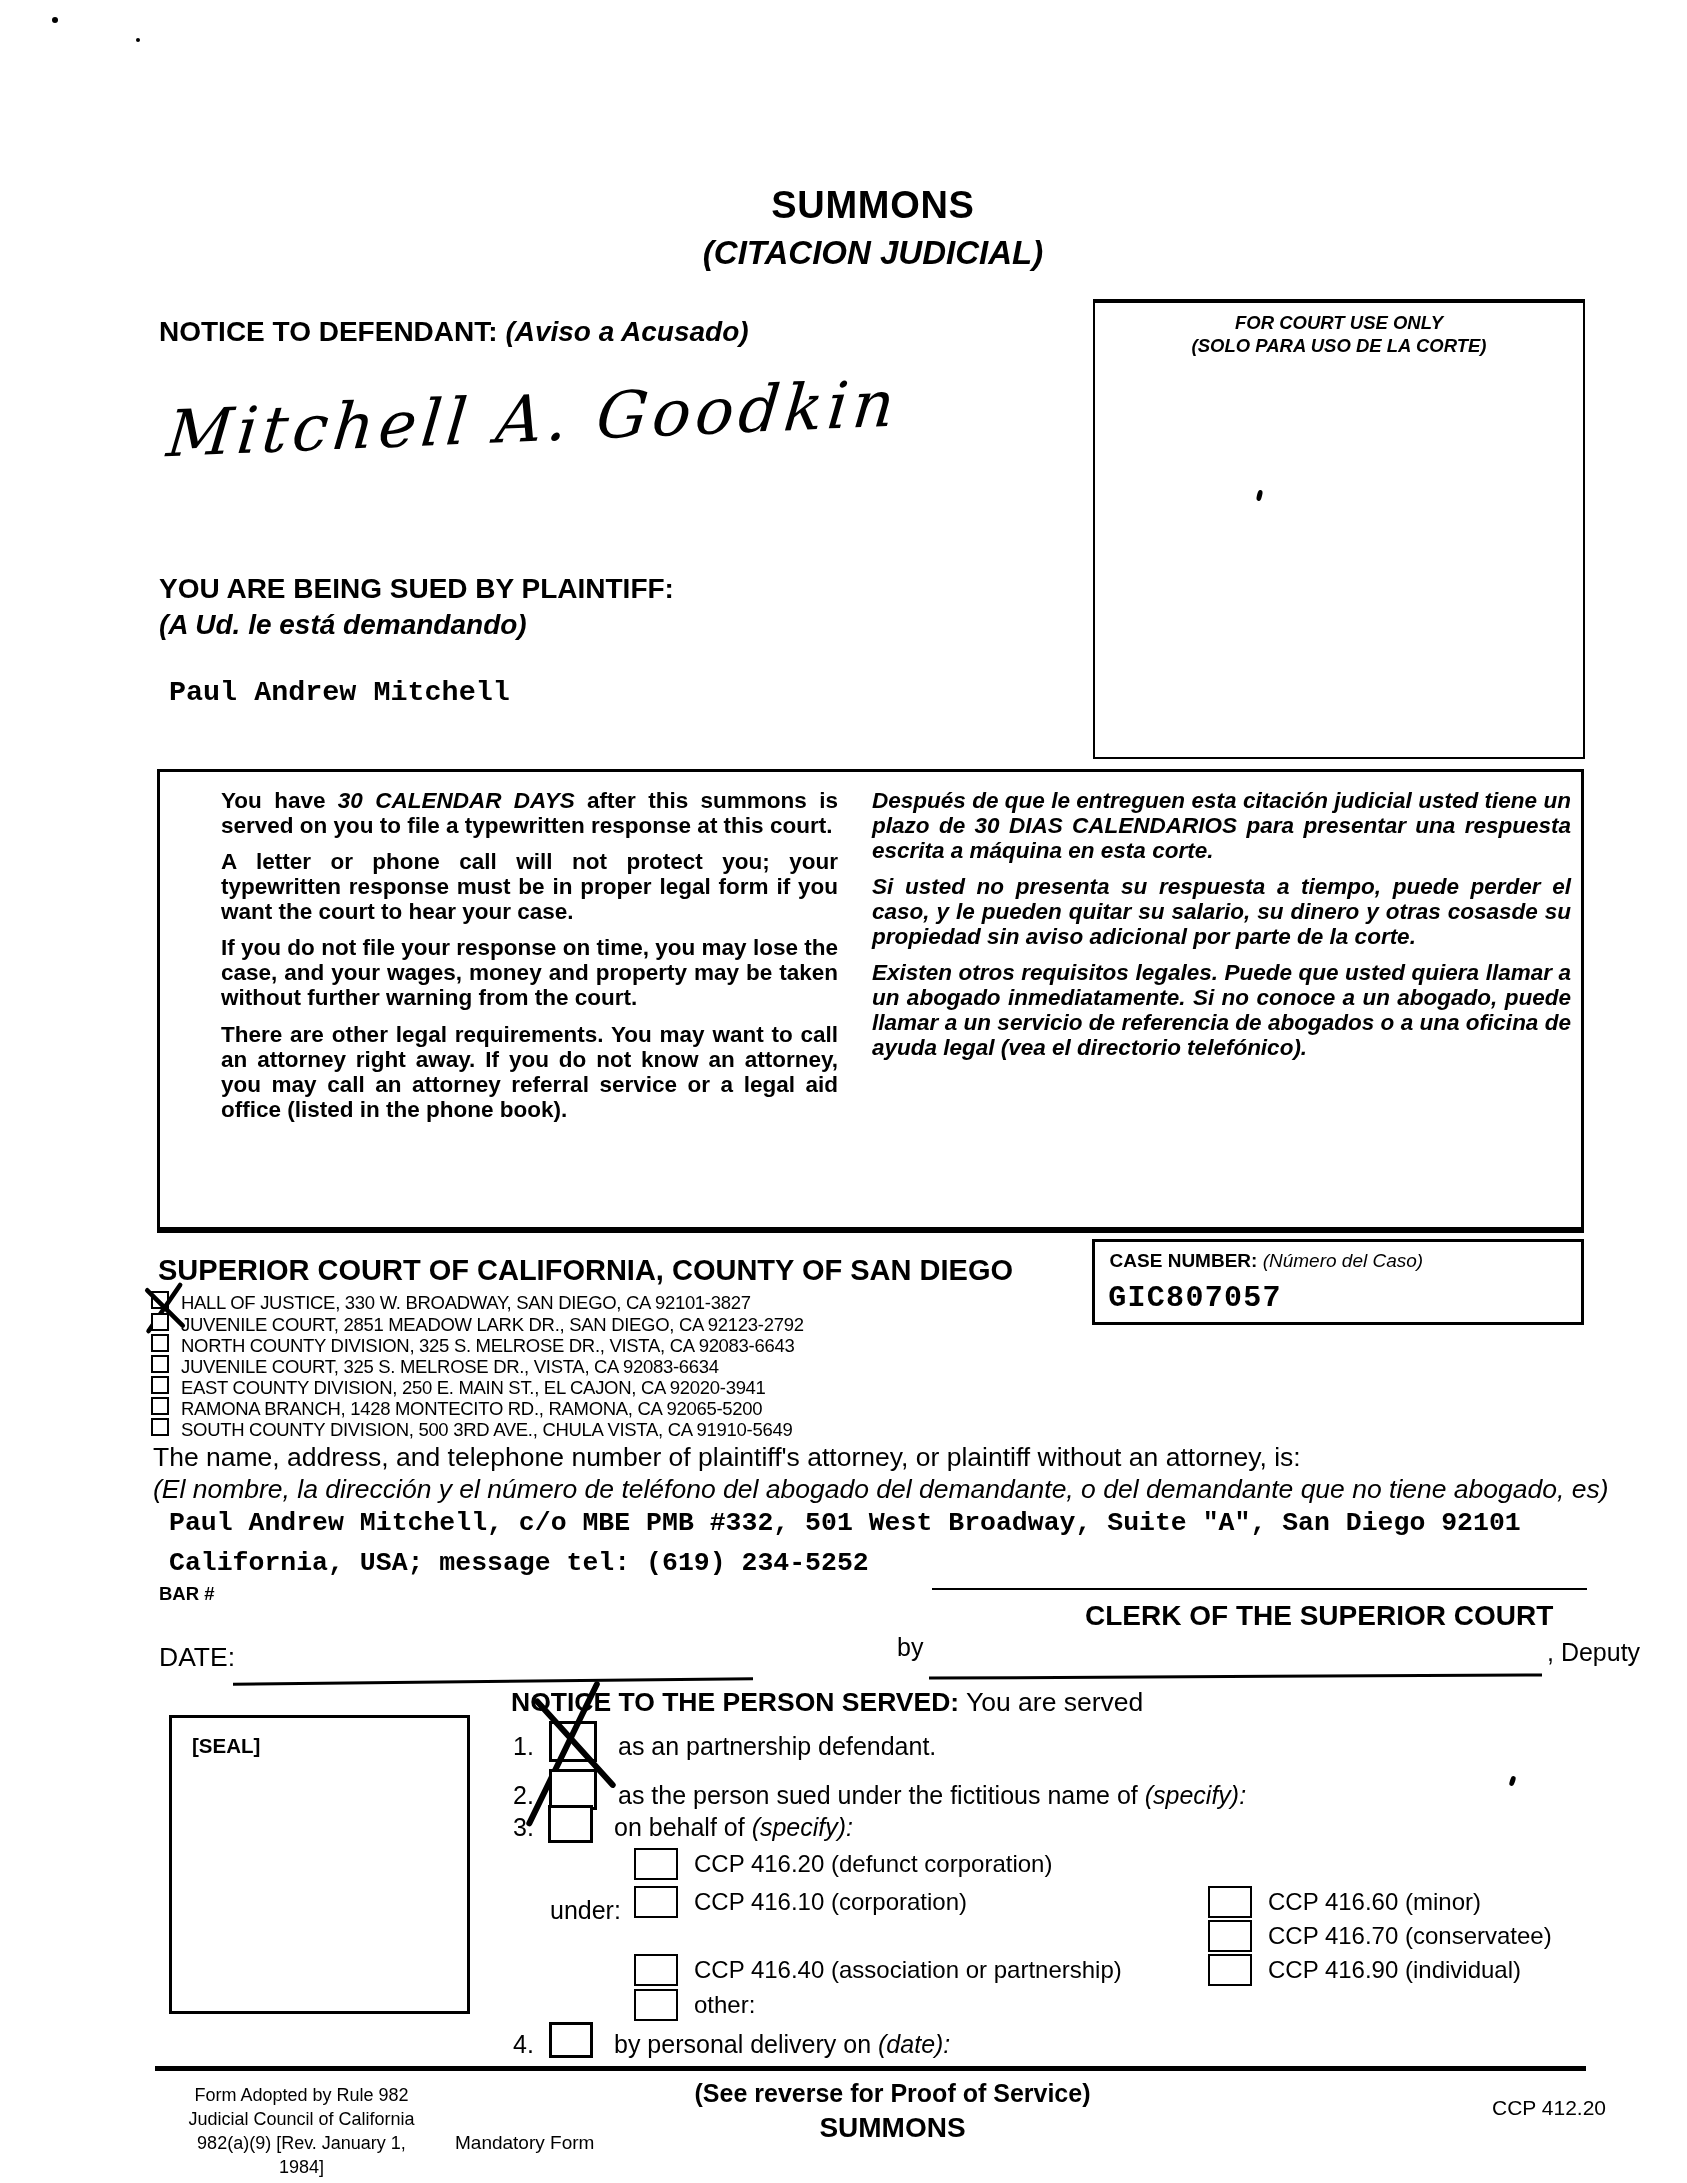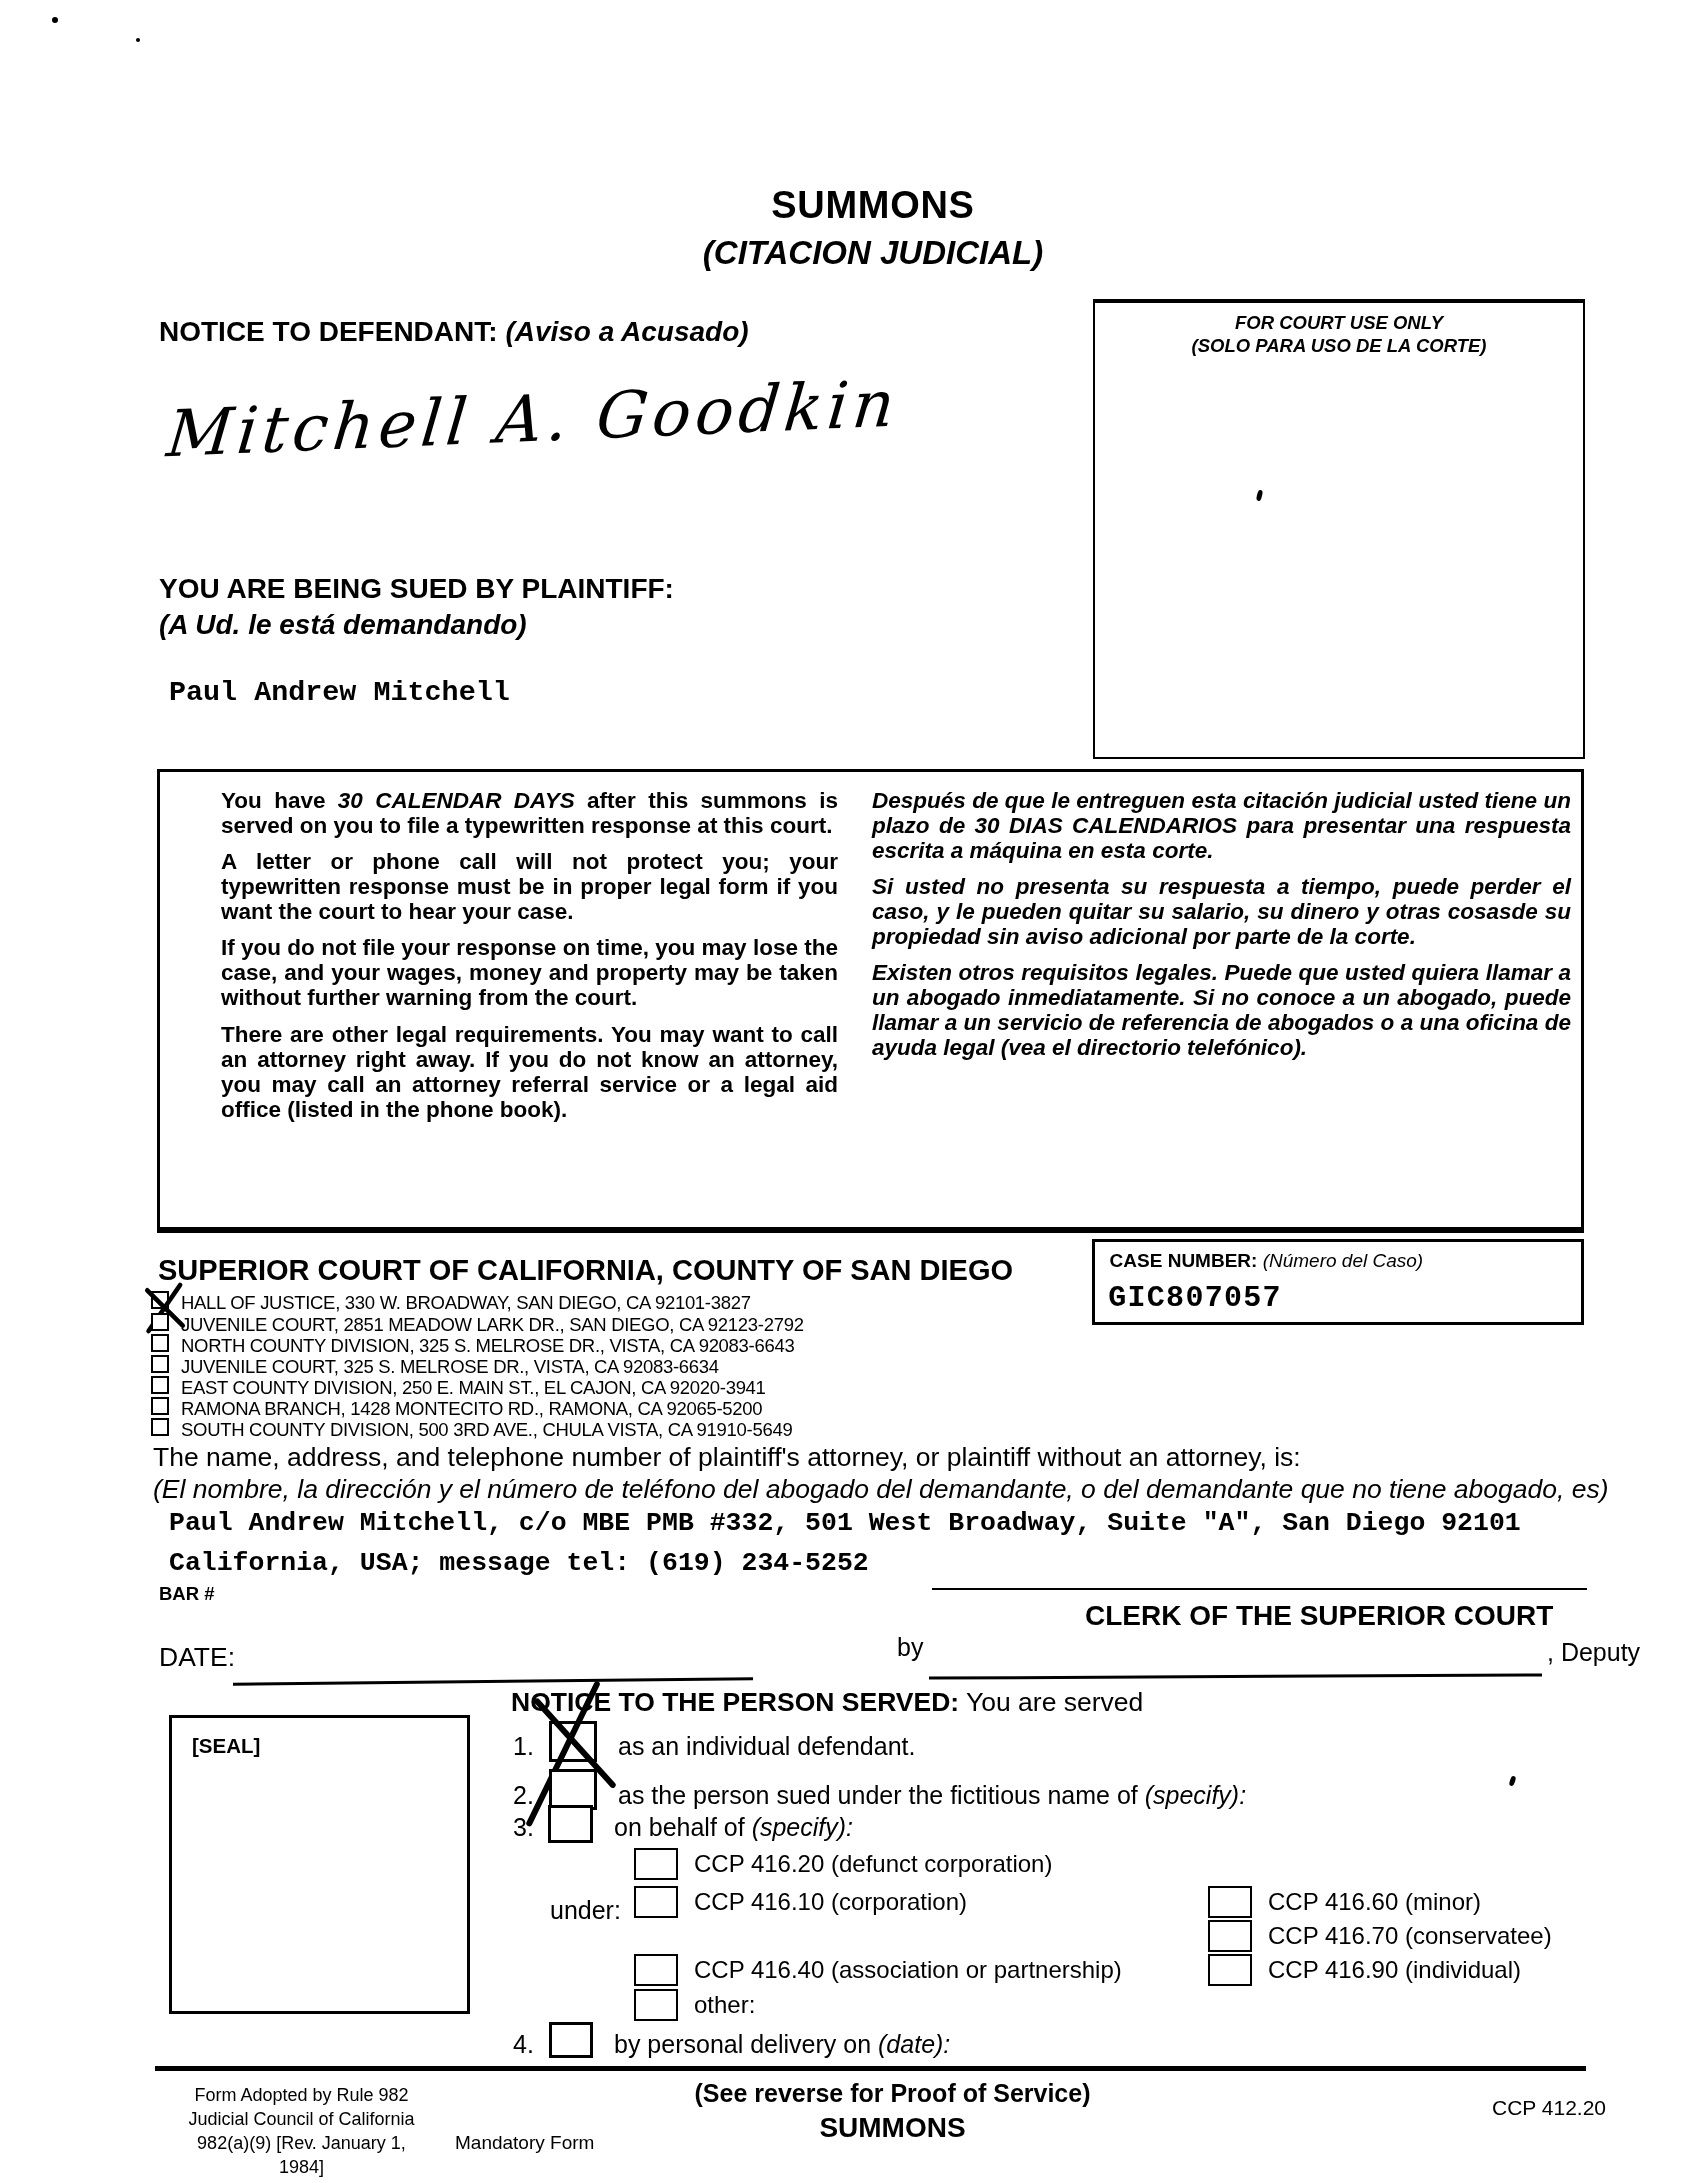--- a/index.html
+++ b/index.html
@@ -148,21 +148,21 @@
     <span class="b">NOTICE TO THE PERSON SERVED:</span>
     <span> You are served</span>
   </div>
 
   <div class="abs served-num" style="left:513px; top:1732px;">1.</div>
   <span class="cb big-cb abs" style="left:549px; top:1721px;"></span>
   <svg class="xmark" style="left:520px; top:1679px;" width="106" height="149" viewBox="0 0 160 225">
     <line x1="26" y1="34" x2="140" y2="160" stroke="#000" stroke-width="9" stroke-linecap="round"></line>
     <line x1="116" y1="8" x2="14" y2="218" stroke="#000" stroke-width="9" stroke-linecap="round"></line>
   </svg>
-  <div class="abs served-text" style="left:618px; top:1732px;">as an individual defendant.</div>
+  <div class="abs served-text" style="left:618px; top:1732px;">as an partnership defendant.</div>
 
   <div class="abs served-num" style="left:513px; top:1781px;">2.</div>
   <span class="cb big-cb abs" style="left:549px; top:1769px;"></span>
   <div class="abs served-text" style="left:618px; top:1781px;">
     <span>as the person sued under the fictitious name of </span><span class="i">(specify):</span>
   </div>
 
   <div class="abs served-num" style="left:513px; top:1813px;">3.</div>
   <span class="cb abs" style="left:548px; top:1805px; width:45px; height:38px; border-width:3.3px;"></span>
   <div class="abs served-text" style="left:614px; top:1813px;">

